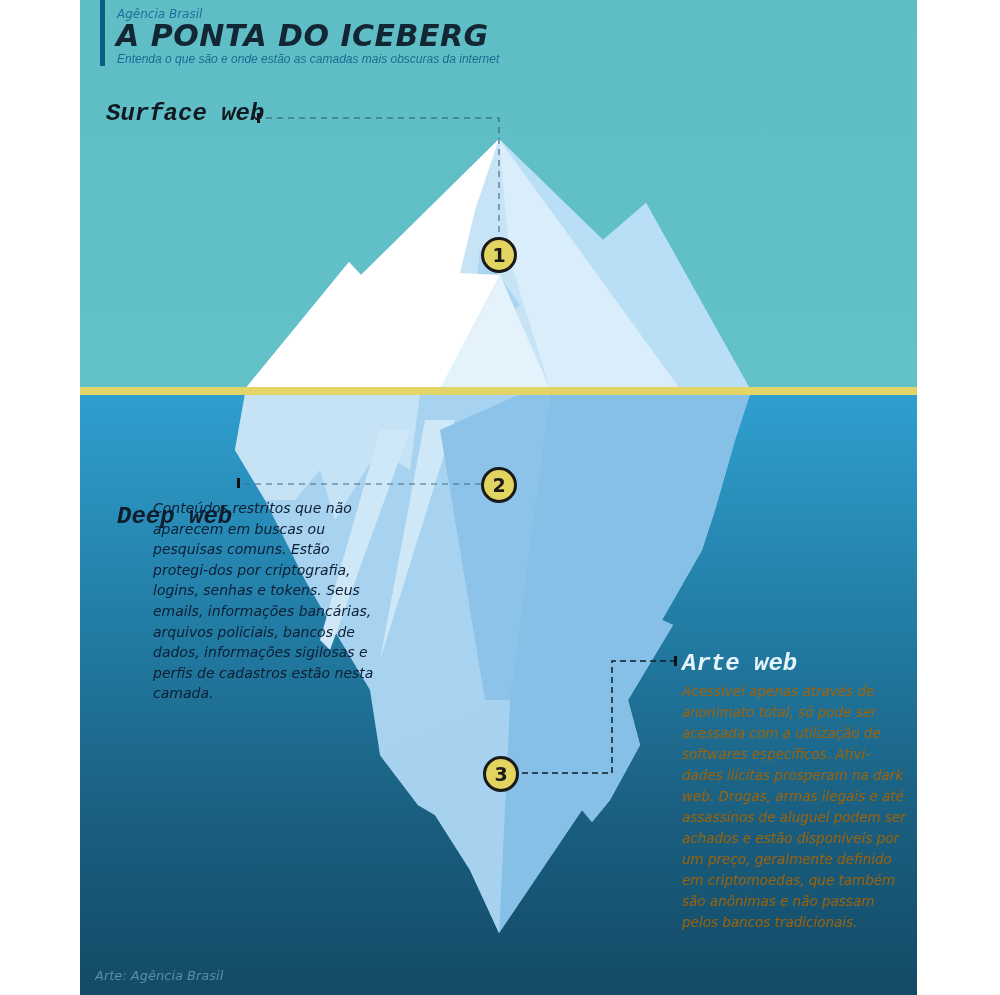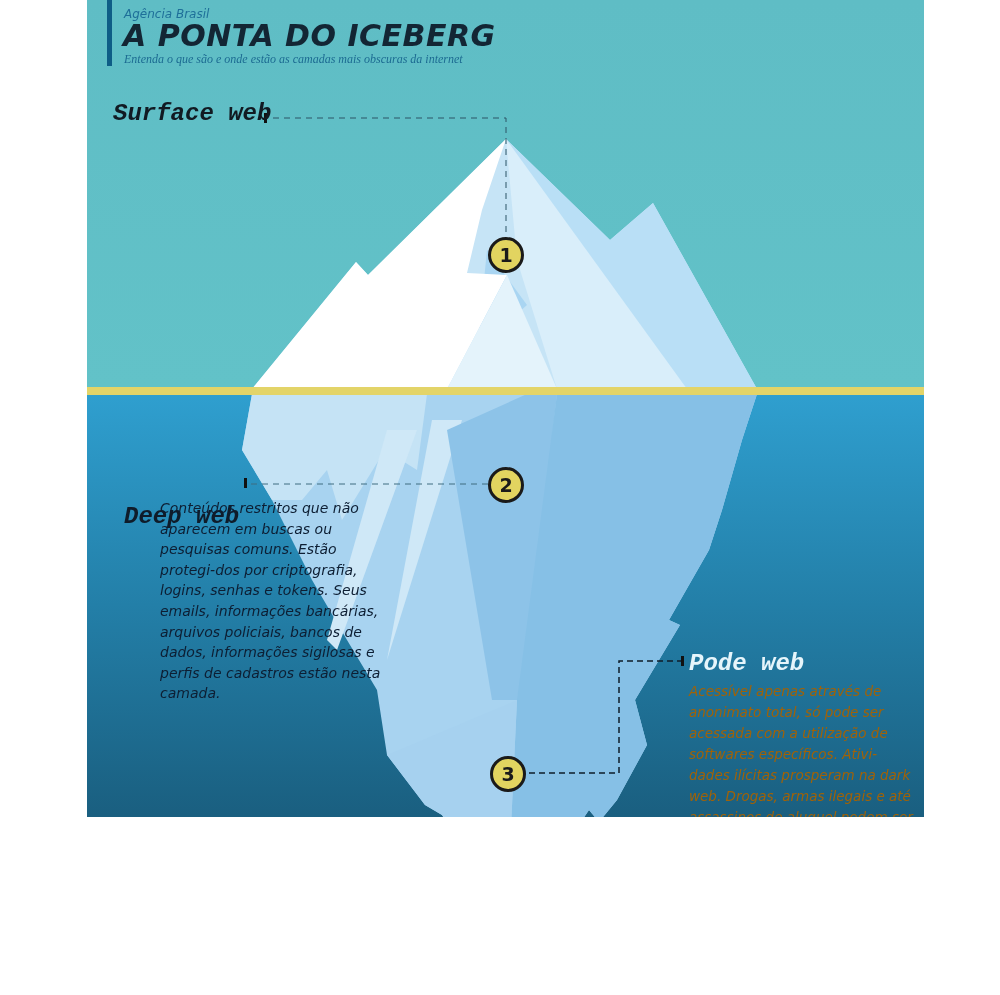--- a/index.html
+++ b/index.html
@@ -1,25 +1,25 @@
 <!DOCTYPE html>
 <html><head>
   <meta charset="utf-8">
   <style>
     html, body { margin: 0; padding: 0; background: #ffffff; }
     body { width: 1000px; height: 995px; position: relative; overflow: hidden; font-family: "DejaVu Sans", sans-serif; }
-    .poster { position: absolute; left: 87px; top: 0; width: 837px; height: 817px; overflow: hidden; }
+    .poster { position: absolute; left: 80px; top: 0; width: 837px; height: 995px; overflow: hidden; }
     .sky { position: absolute; left: 0; top: 0; width: 837px; height: 389px; background: linear-gradient(180deg, #5fbdc5 0%, #62c2c8 100%); }
     .sea { position: absolute; left: 0; top: 394px; width: 837px; height: 601px; background: linear-gradient(180deg, #2f9fcf 0%, #237fa8 35%, #1a5f80 70%, #134a66 100%); }
     .waterline { position: absolute; left: 0; top: 387px; width: 837px; height: 8px; background: #e3d468; }
     svg.berg { position: absolute; left: 0; top: 0; width: 837px; height: 995px; }
     .header-bar { position: absolute; left: 20px; top: 0; width: 5px; height: 66px; background: #0e5d86; }
     .brand { position: absolute; left: 37px; top: 7px; font-size: 12px; font-style: italic; color: #1e6f99; font-family: "DejaVu Sans", sans-serif; }
     .title { position: absolute; left: 36px; top: 18px; font-size: 30px; font-weight: bold; font-style: italic; color: #132634; letter-spacing: 0.5px; font-family: "DejaVu Sans", sans-serif; }
-    .subtitle { position: absolute; left: 37px; top: 52px; font-size: 12px; font-style: italic; color: #1c6b92; font-family: Liberation Serif, serif; }
+    .subtitle { position: absolute; left: 37px; top: 52px; font-size: 12px; font-style: italic; color: #1c6b92; font-family: Liberation Sans, sans-serif; }
     .label-title { position: absolute; font-size: 24px; font-weight: bold; font-style: italic; font-family: Liberation Mono, monospace; }
     .label-body { position: absolute; font-size: 13.5px; line-height: 21px; font-style: italic; font-family: "DejaVu Sans", sans-serif; }
     .surface-title { left: 26px; top: 100px; color: #111a22; }
     .surface-body { left: 26px; top: 131px; width: 355px; color: #15222c; font-size: 13.5px; line-height: 22px; }
     .deep-title { left: 37px; top: 467px; color: #0f1c2a; margin-top: 36px; }
     .deep-body { left: 37px; top: 498px; width: 230px; color: #0d1e33; font-size: 14px; line-height: 20.6px; margin-left: 36px; }
     .dark-title { left: 602px; top: 650px; color: #e6f5fb; }
     .dark-body { left: 602px; top: 681px; width: 225px; color: #a16207; font-size: 13.5px; line-height: 21px; }
     .credit { position: absolute; left: 15px; top: 968px; font-size: 13px; font-style: italic; color: #5a8ea6; font-family: "DejaVu Sans", sans-serif; text-align: center; }
     .marker { position: absolute; width: 36px; height: 36px; border-radius: 50%; background: #e2d460; border: 3px solid #1a1a1a; box-sizing: border-box; display: flex; align-items: center; justify-content: center; font-weight: bold; font-size: 19px; color: #1a1a1a; font-family: "DejaVu Sans", sans-serif; }
@@ -78,17 +78,17 @@
 
   <div class="marker m1">1</div>
   <div class="marker m2">2</div>
   <div class="marker m3">3</div>
 
   <div class="label-title surface-title">Surface web</div>
 
   <div class="label-title deep-title">Deep web</div>
   <div class="label-body deep-body">Conteúdos restritos que não aparecem em buscas ou pesquisas comuns. Estão protegi-dos por criptografia, logins, senhas e tokens. Seus emails, informações bancárias, arquivos policiais, bancos de dados, informações sigilosas e perfis de cadastros estão nesta camada.</div>
 
-  <div class="label-title dark-title">Pode web</div>
+  <div class="label-title dark-title">Arte web</div>
   <div class="label-body dark-body">Acessível apenas através de anonimato total, só pode ser acessada com a utilização de softwares específicos. Ativi-dades ilícitas prosperam na dark web. Drogas, armas ilegais e até assassinos de aluguel podem ser achados e estão disponíveis por um preço, geralmente definido em criptomoedas, que também são anônimas e não passam pelos bancos tradicionais.</div>
 
   <div class="credit">Arte: Agência Brasil</div>
 </div>
 
 </body></html>

